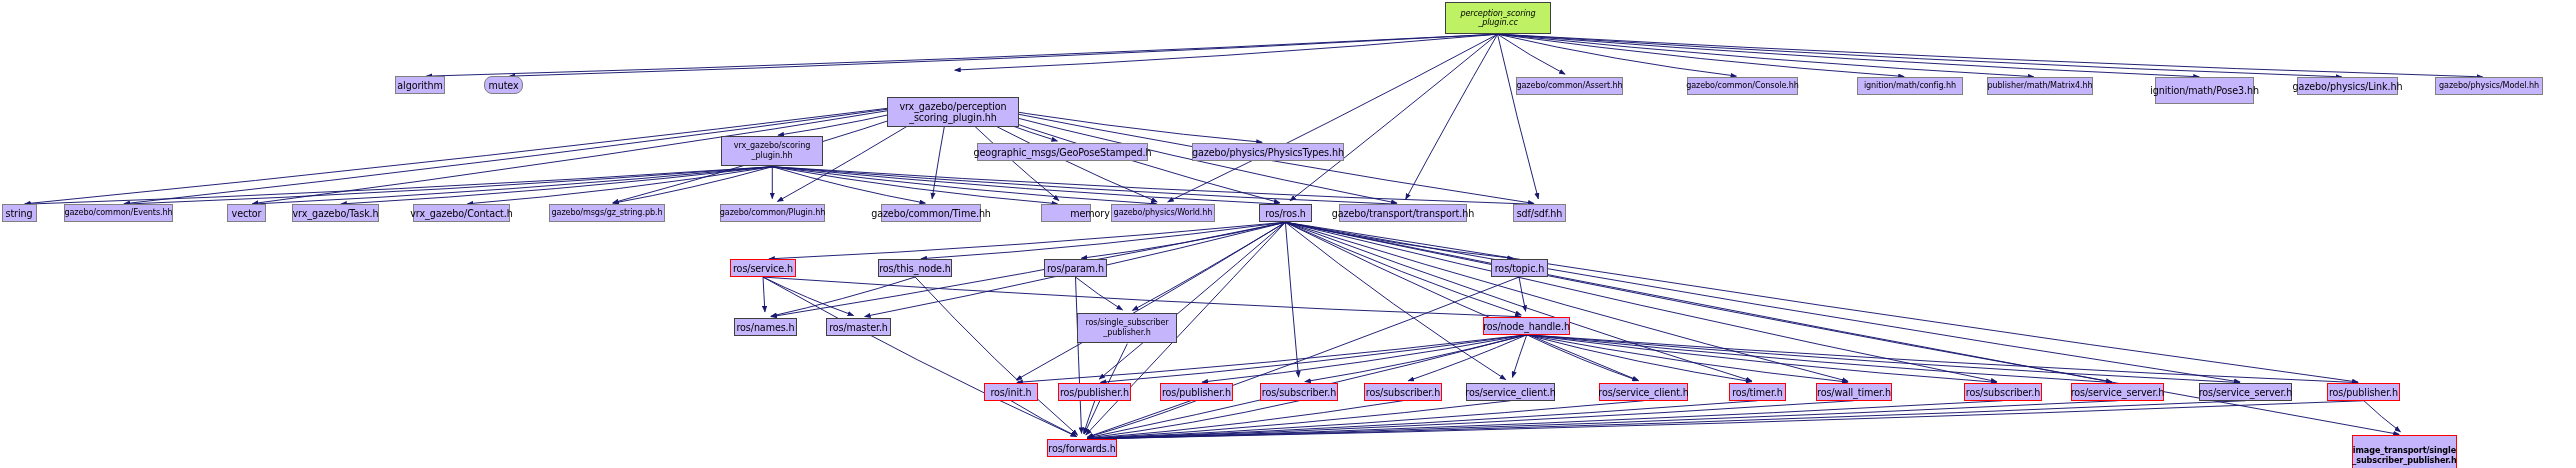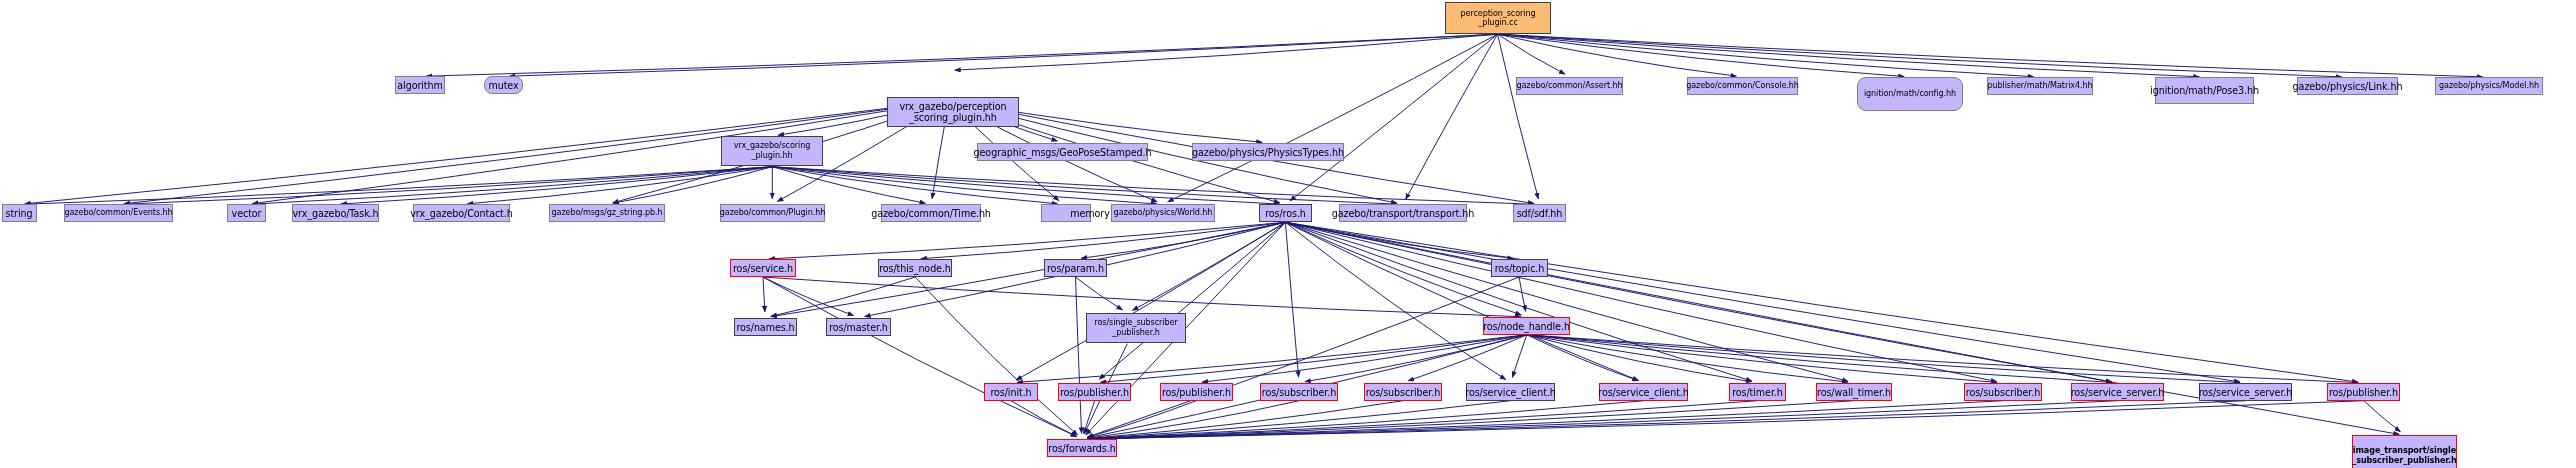--- a/index.html
+++ b/index.html
@@ -21,21 +21,21 @@
     text-align:center;
     background:#c4b5fd;
     border:0.7px solid #808080;
     color:#000000;
     font-size:9.6px;
     line-height:11px;
     letter-spacing:-0.1px;
     white-space:pre-line;
     z-index:5;
   }
-  .node.root{background:#fdba74;border:0.7px solid #404040;}
+  .node.root{background:#bef264;border:0.7px solid #404040;font-style:italic;}
   .node.hl{border:0.7px solid #404040;}
   .node.red{border:0.7px solid #ff0000;}
   .node.tiny{font-size:8.1px;line-height:9.6px;}
 </style>
 </head>
 <body>
 
 <div id="canvas">
   <svg id="edges" viewBox="0 0 3479 633" width="2576" height="469">
     <defs>
@@ -149,21 +149,21 @@
   </svg>
   <div id="node-layer">
       <div class="node root tiny" style="left: 1445px; top: 2.2px; width: 106px; height: 32px;">perception_scoring
 _plugin.cc</div>
       <div class="node " style="left: 395px; top: 76px; width: 50px; height: 18px;">algorithm</div>
       <div class="node " style="left: 484px; top: 76px; width: 39px; height: 18px; border-radius: 8px;">mutex</div>
       <div class="node hl" style="left: 887px; top: 70px; width: 132px; height: 30px; margin-top: 27px;">vrx_gazebo/perception
 _scoring_plugin.hh</div>
       <div class="node tiny" style="left: 1516px; top: 77px; width: 107px; height: 18px;">gazebo/common/Assert.hh</div>
       <div class="node tiny" style="left: 1687px; top: 77px; width: 111px; height: 18px;">gazebo/common/Console.hh</div>
-      <div class="node tiny" style="left: 1857px; top: 77px; width: 106px; height: 34px; border-radius: 9px;">ignition/math/config.hh</div>
+      <div class="node tiny" style="left: 1857px; top: 77px; width: 106px; height: 18px;">ignition/math/config.hh</div>
       <div class="node tiny" style="left: 1987px; top: 77px; width: 106px; height: 18px;">publisher/math/Matrix4.hh</div>
       <div class="node " style="left: 2155px; top: 77px; width: 99px; height: 27px;">ignition/math/Pose3.hh</div>
       <div class="node " style="left: 2297px; top: 77px; width: 101px; height: 18px;">gazebo/physics/Link.hh</div>
       <div class="node tiny" style="left: 2435px; top: 77px; width: 108px; height: 18px;">gazebo/physics/Model.hh</div>
       <div class="node hl tiny" style="left: 721px; top: 136px; width: 102px; height: 30px;">vrx_gazebo/scoring
 _plugin.hh</div>
       <div class="node " style="left: 977px; top: 143px; width: 171px; height: 18px;">geographic_msgs/GeoPoseStamped.h</div>
       <div class="node " style="left: 1192px; top: 143px; width: 152px; height: 18px;">gazebo/physics/PhysicsTypes.hh</div>
       <div class="node " style="left: 1.5px; top: 204px; width: 35px; height: 18px;">string</div>
       <div class="node tiny" style="left: 64px; top: 204px; width: 109px; height: 18px;">gazebo/common/Events.hh</div>
@@ -177,21 +177,21 @@
       <div class="node tiny" style="left: 1111px; top: 204px; width: 104px; height: 18px;">gazebo/physics/World.hh</div>
       <div class="node hl" style="left: 1259px; top: 204px; width: 53px; height: 18px;">ros/ros.h</div>
       <div class="node " style="left: 1339px; top: 204px; width: 128px; height: 18px;">gazebo/transport/transport.hh</div>
       <div class="node " style="left: 1513px; top: 204px; width: 53px; height: 18px;">sdf/sdf.hh</div>
       <div class="node red" style="left: 730px; top: 259px; width: 66px; height: 18px;">ros/service.h</div>
       <div class="node hl" style="left: 878px; top: 259px; width: 74px; height: 18px;">ros/this_node.h</div>
       <div class="node hl" style="left: 1044px; top: 259px; width: 63px; height: 18px;">ros/param.h</div>
       <div class="node hl" style="left: 1491px; top: 259px; width: 57px; height: 18px;">ros/topic.h</div>
       <div class="node hl" style="left: 734px; top: 318px; width: 63px; height: 18px;">ros/names.h</div>
       <div class="node hl" style="left: 826px; top: 318px; width: 65px; height: 18px;">ros/master.h</div>
-      <div class="node hl tiny" style="left: 1077px; top: 313px; width: 100px; height: 30px; margin-left: 9px;">ros/single_subscriber
+      <div class="node hl tiny" style="left: 1077px; top: 313px; width: 100px; height: 30px;">ros/single_subscriber
 _publisher.h</div>
       <div class="node red" style="left: 1483px; top: 317px; width: 87px; height: 18px;">ros/node_handle.h</div>
       <div class="node red" style="left: 984px; top: 383px; width: 54px; height: 18px;">ros/init.h</div>
       <div class="node red" style="left: 1058px; top: 383px; width: 73px; height: 18px;">ros/publisher.h</div>
       <div class="node red" style="left: 1160px; top: 383px; width: 73px; height: 18px;">ros/publisher.h</div>
       <div class="node red" style="left: 1260px; top: 383px; width: 78px; height: 18px;">ros/subscriber.h</div>
       <div class="node red" style="left: 1364px; top: 383px; width: 78px; height: 18px;">ros/subscriber.h</div>
       <div class="node hl" style="left: 1466px; top: 383px; width: 89px; height: 18px;">ros/service_client.h</div>
       <div class="node red" style="left: 1599px; top: 383px; width: 89px; height: 18px;">ros/service_client.h</div>
       <div class="node red" style="left: 1729px; top: 383px; width: 57px; height: 18px;">ros/timer.h</div>

